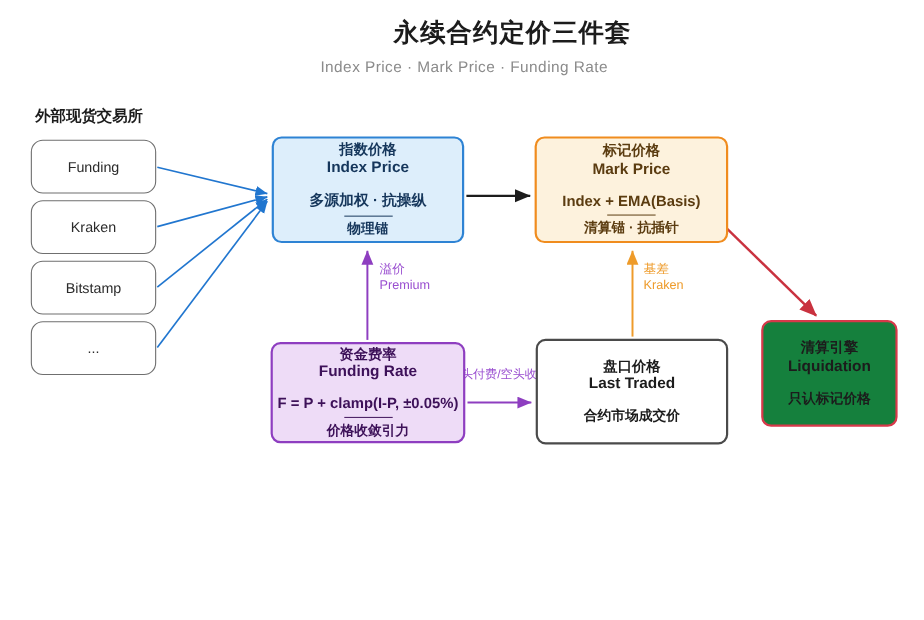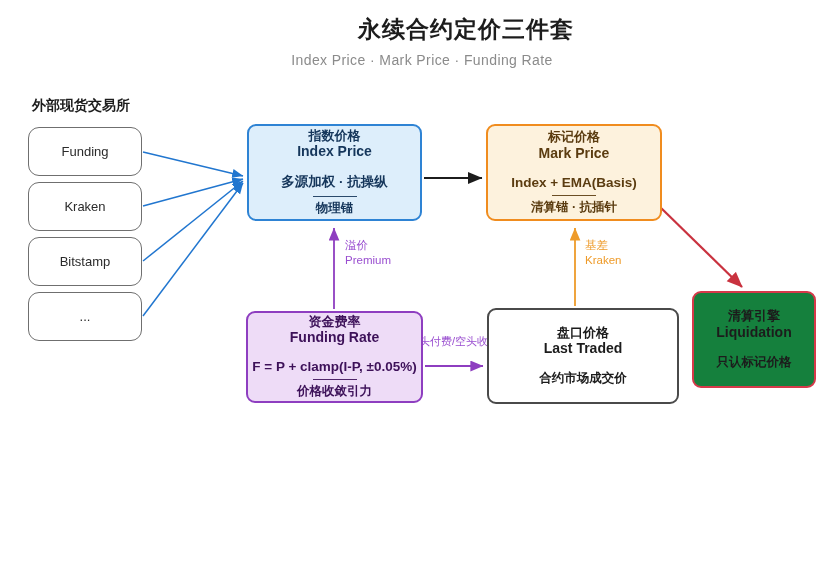--- a/index.html
+++ b/index.html
@@ -75,21 +75,21 @@
     left:486px;top:124px;width:176px;height:97px;
     border-color:#f08c1e;background:#fdf2dd;color:#5b3c10;
   }
   
   #node-funding{
     left:246px;top:311px;width:177px;height:92px;
     border-color:#8e3ec0;background:#eedcf7;color:#3d1159;
   }
   
   #node-last{
-    left:487px;top:308px;width:192px;height:96px;
+    left:487px;top:308px;width:175px;height:96px;
     border-color:#4a4a4a;background:#ffffff;color:#1f1f1f;
   }
   
   #node-liq{
     left:692px;top:291px;width:124px;height:97px;
     border-color:#d6394a;background:#15803d;color:#56121a;text-align:center;
   }
   #node-liq .hdr-cn,#node-liq .hdr-en{color:#1c1c1c;}
   #node-liq .foot{color:#1c1c1c;margin-top:14px;}
   #node-last .hdr-cn,#node-last .hdr-en{color:#1c1c1c;}

